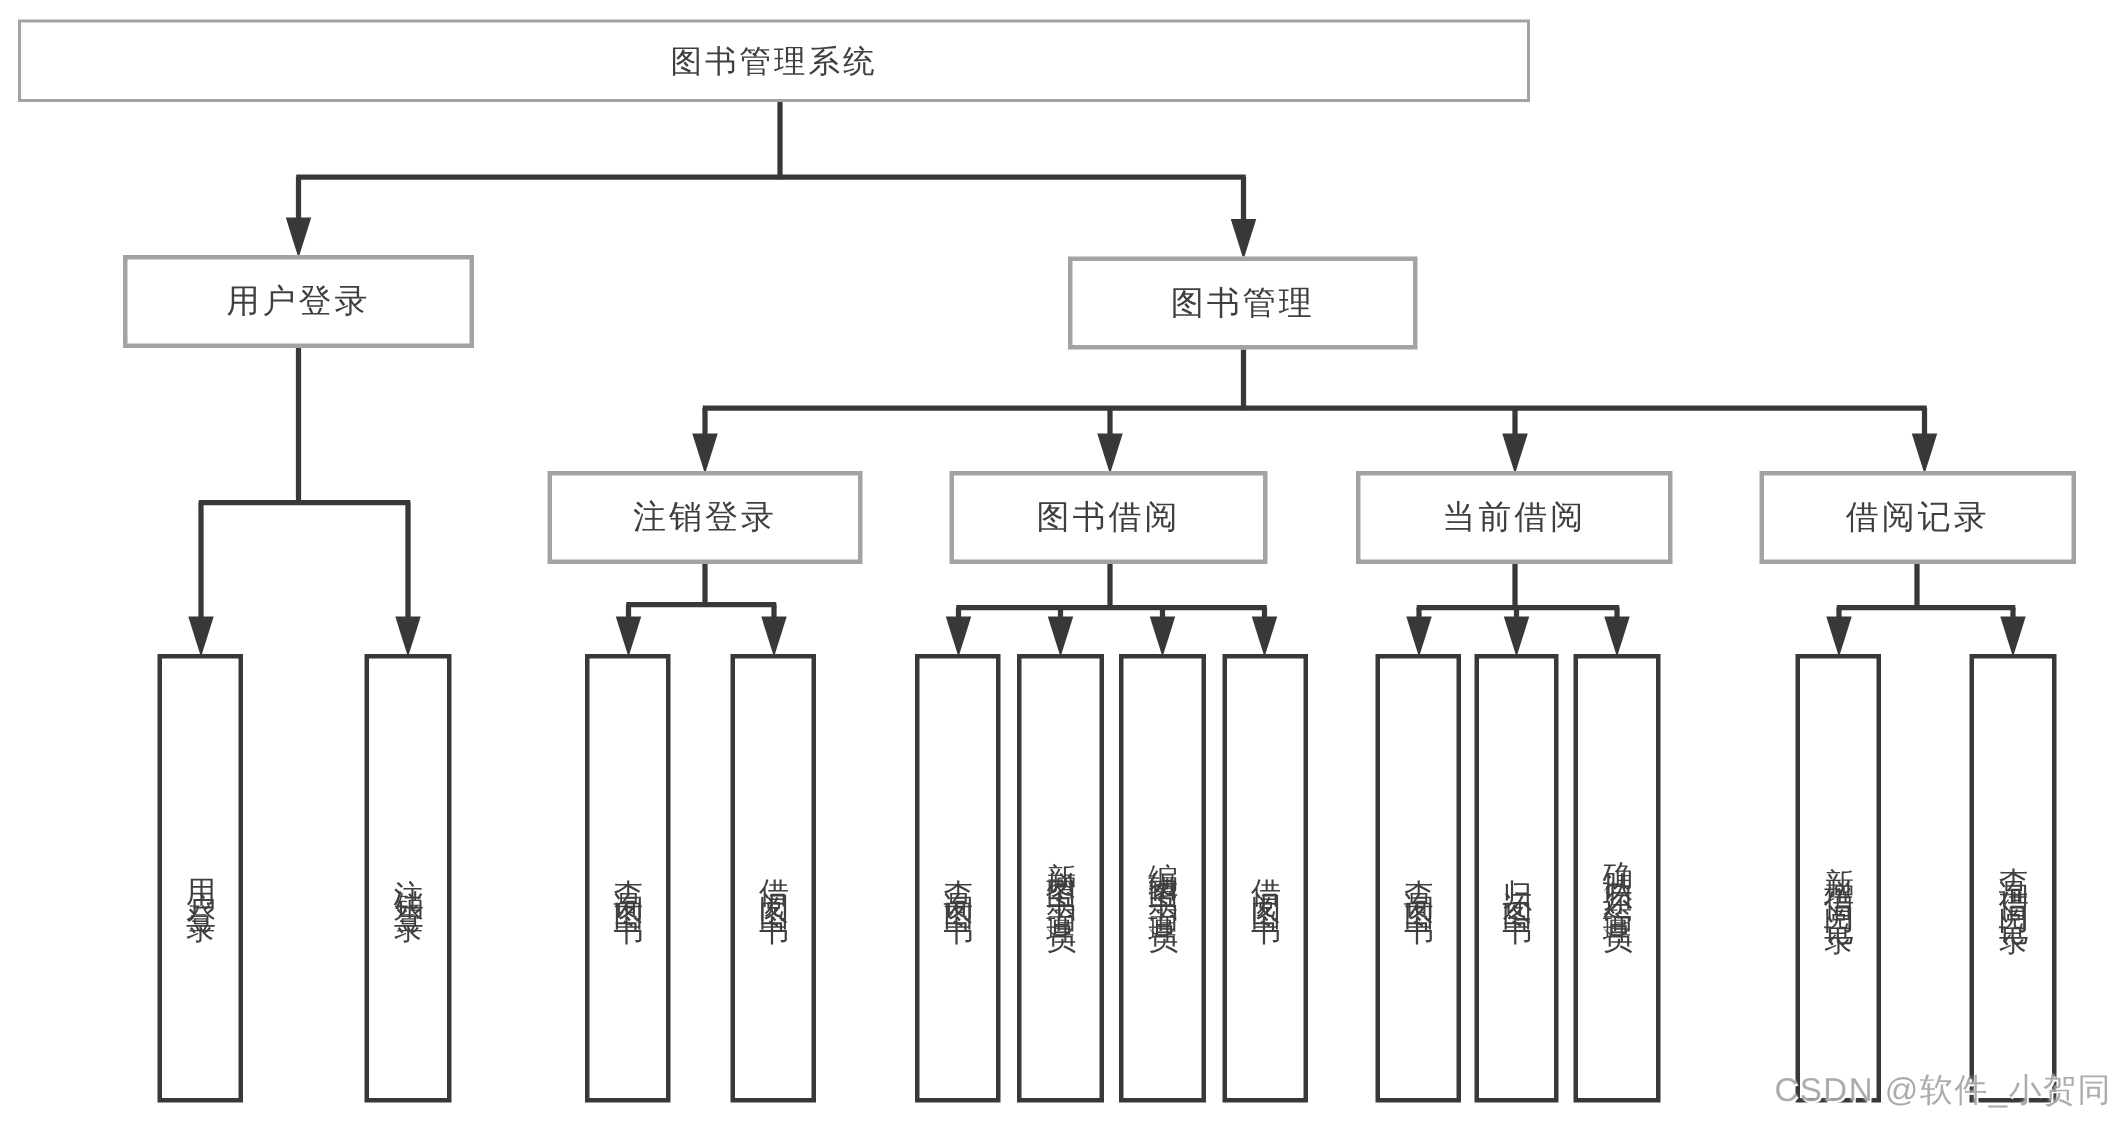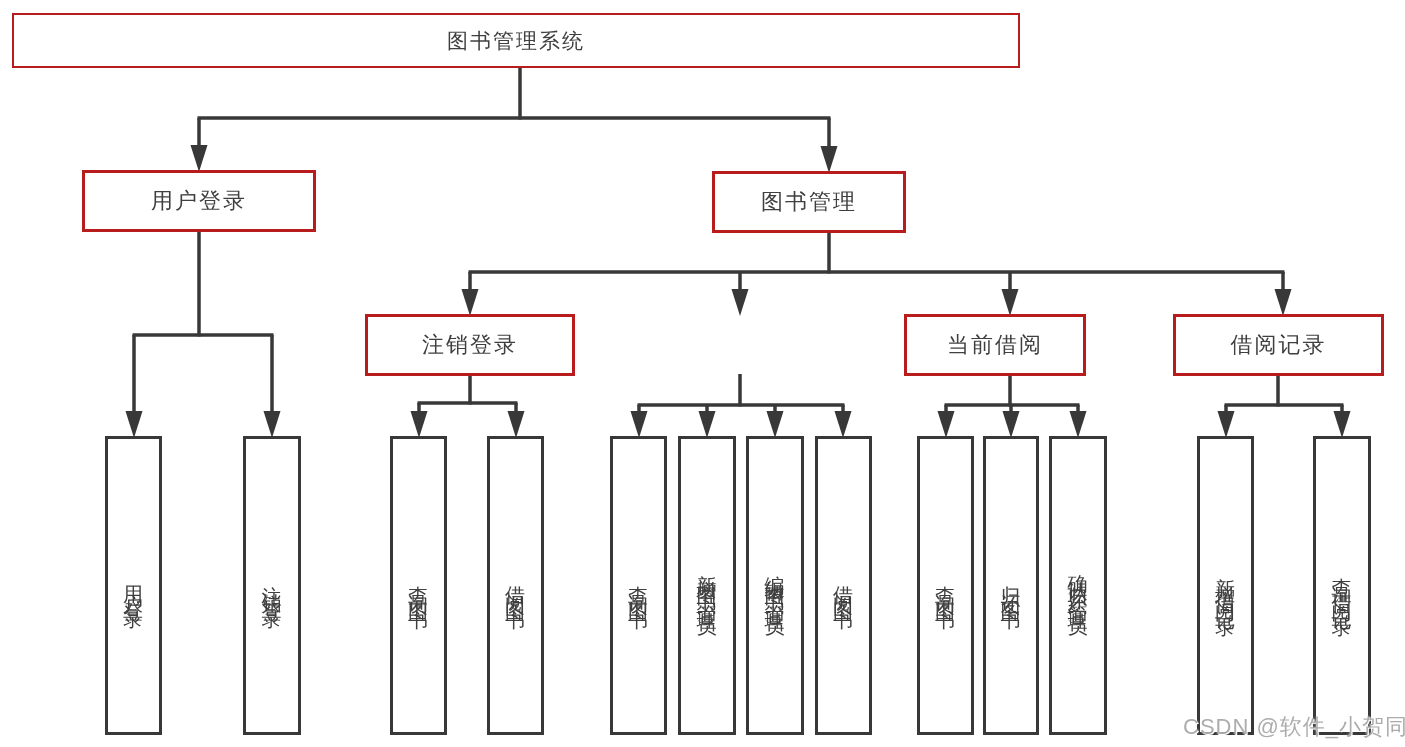--- a/index.html
+++ b/index.html
@@ -12,21 +12,21 @@
     font-family: "Liberation Sans", "DejaVu Sans", sans-serif;
   }
   #connectors {
     position: absolute;
     left: 0; top: 0;
     z-index: 0;
   }
   .box {
     position: absolute;
     box-sizing: border-box;
-    border: 3px solid #b91c1c;
+    border: 3px solid #a3a3a3;
     background: #ffffff;
     display: flex;
     align-items: center;
     justify-content: center;
     color: #3f3f3f;
     font-size: 22px;
     letter-spacing: 2px;
     z-index: 1;
     white-space: nowrap;
   }
@@ -128,28 +128,31 @@
       <polygon points="1333.5,411 1350.5,411 1342,438" fill="#383838"></polygon>
     </svg>
 
   <div class="box root" style="left:12px; top:13px; width:1008px; height:55px;">
     <span>图书管理系统</span>
   </div>
 
   <div class="box" style="left:82px; top:170px; width:234px; height:62px;">
     <span>用户登录</span>
   </div>
-  <div class="box" style="left:712px; top:171px; width:194px; height:62px;">
+  <div class="box" style="left:712px; top:171px; width:233px; height:62px;">
     <span>图书管理</span>
   </div>
 
   <div class="box" style="left:365px; top:314px; width:210px; height:62px;">
     <span>注销登录</span>
   </div>
-  <div class="box" style="left:904px; top:314px; width:182px; height:62px;">
+  <div class="box" style="left:633px; top:314px; width:212px; height:62px;">
+    <span>图书借阅</span>
+  </div>
+  <div class="box" style="left:904px; top:314px; width:211px; height:62px;">
     <span>当前借阅</span>
   </div>
   <div class="box" style="left:1173px; top:314px; width:211px; height:62px;">
     <span>借阅记录</span>
   </div>
 
   <div class="leaf" style="left:105px;">
     <span class="vtext">用户登录</span>
   </div>
   <div class="leaf" style="left:243px; width:58px;">

